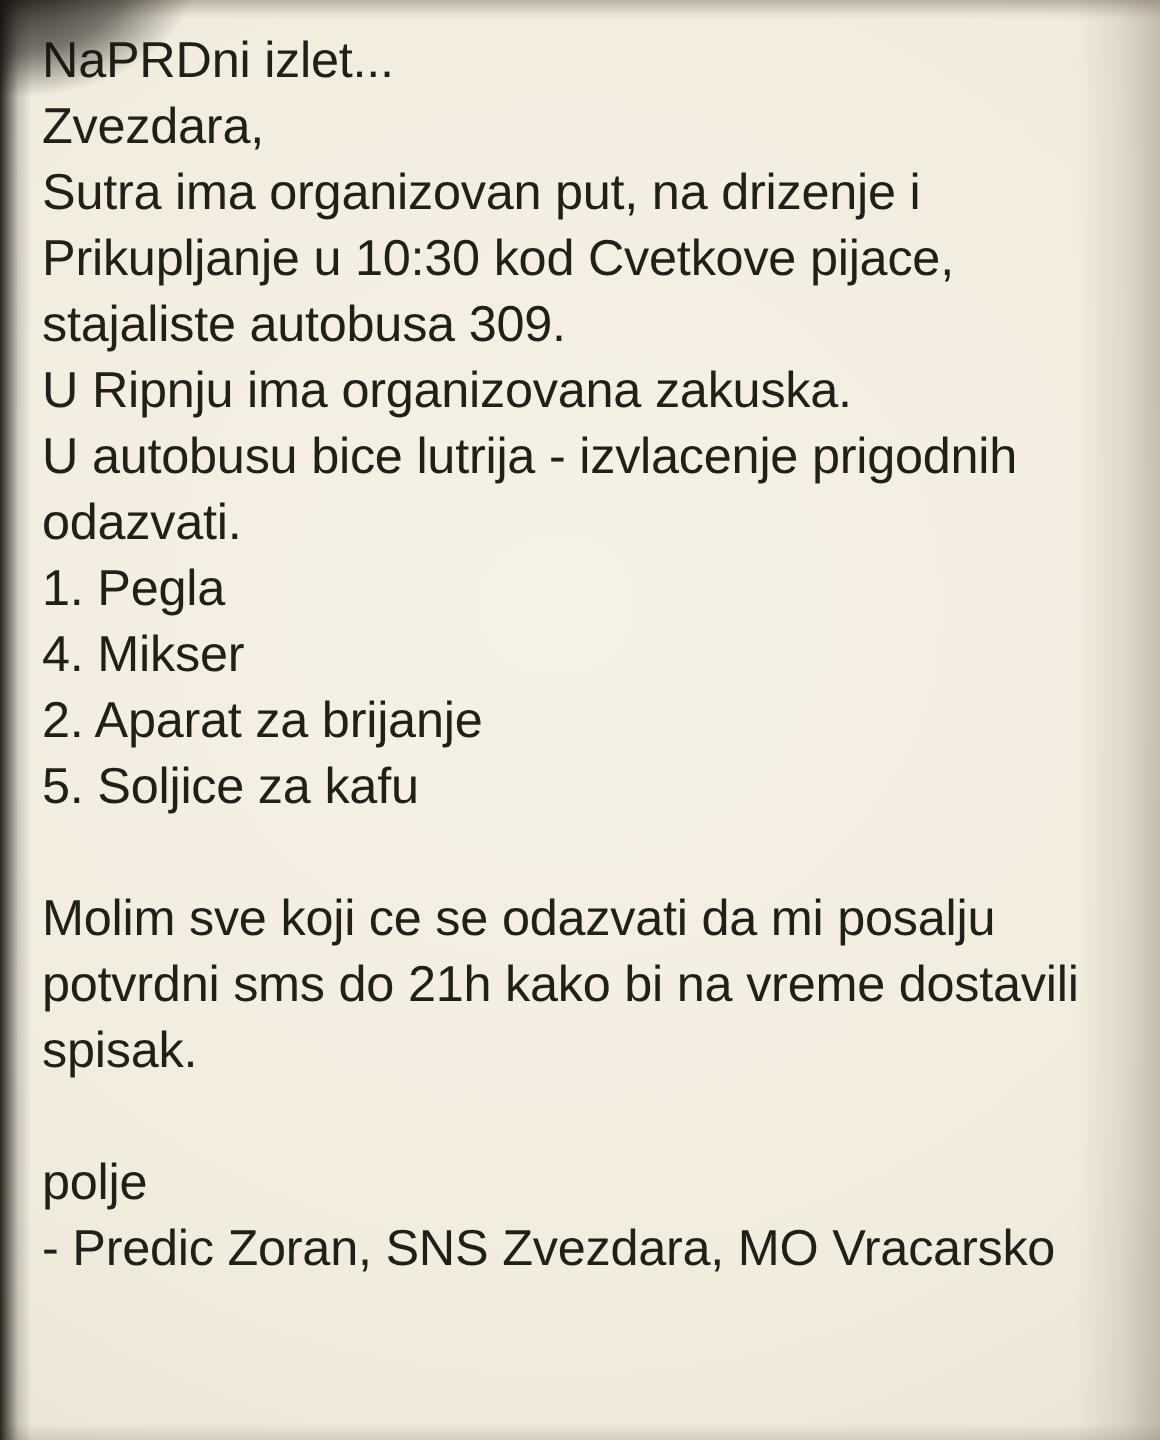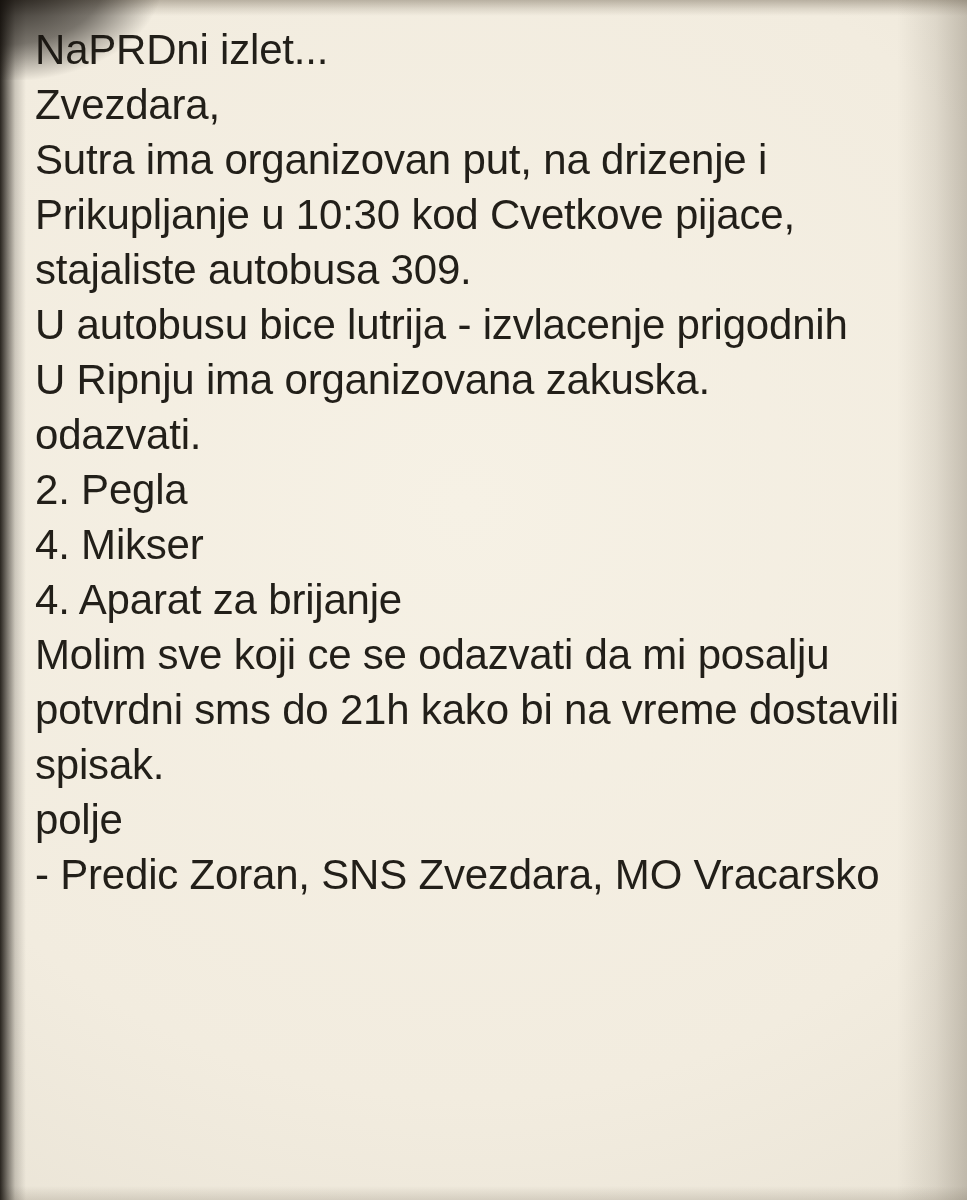--- a/index.html
+++ b/index.html
@@ -77,45 +77,47 @@
     font-size: 42px;
     line-height: 55px;
     letter-spacing: -0.2px;
     font-weight: 400;
   }
   .line {
     white-space: nowrap;
     min-height: 55px;
   }
   .group-gap {
+    margin-top: 55px; 
   }
 </style>
 </head>
 <body>
 
 <div class="page">
 
   <div class="text-block">
 
     <div class="line">NaPRDni izlet...</div>
     <div class="line">Zvezdara,</div>
 
     <div>
       <div class="line">Sutra ima organizovan put, na drizenje i</div>
       <div class="line">Prikupljanje u 10:30 kod Cvetkove pijace,</div>
       <div class="line">stajaliste autobusa 309.</div>
+      <div class="line">U Ripnju ima organizovana zakuska.</div>
       <div class="line">U autobusu bice lutrija - izvlacenje prigodnih</div>
-      <div class="line">U Ripnju ima organizovana zakuska.</div>
       <div class="line">odazvati.</div>
     </div>
 
     <div>
-      <div class="line">2. Pegla</div>
+      <div class="line">1. Pegla</div>
       <div class="line">4. Mikser</div>
-      <div class="line">4. Aparat za brijanje</div>
+      <div class="line">2. Aparat za brijanje</div>
+      <div class="line">5. Soljice za kafu</div>
     </div>
 
     <div class="group-gap">
       <div class="line">Molim sve koji ce se odazvati da mi posalju</div>
       <div class="line">potvrdni sms do 21h kako bi na vreme dostavili</div>
       <div class="line">spisak.</div>
     </div>
 
     <div class="group-gap">
       <div class="line">polje</div>

